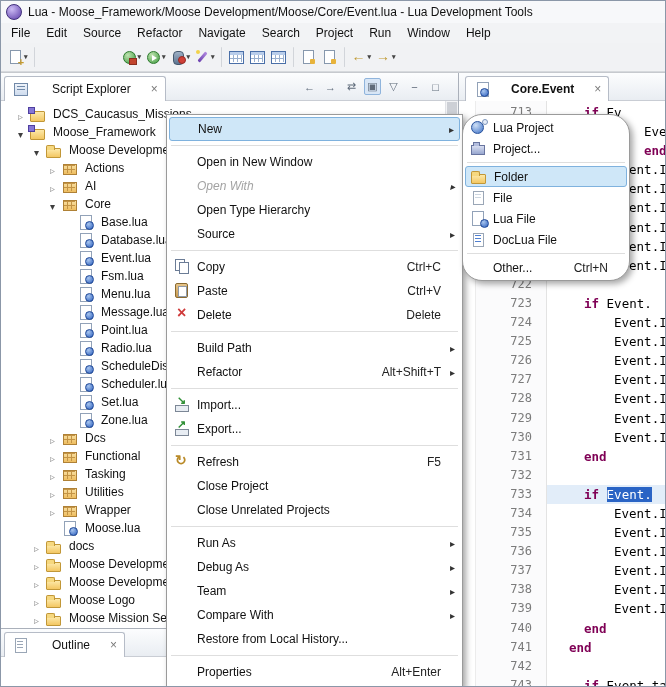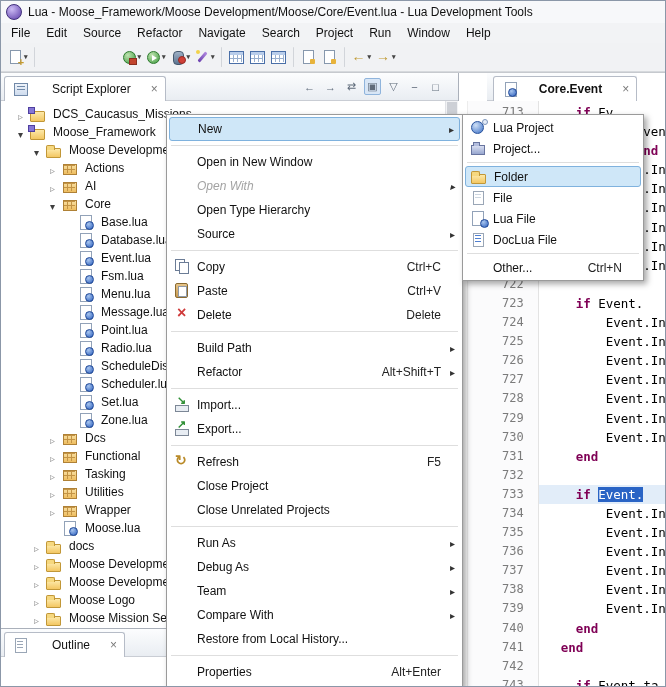--- a/index.html
+++ b/index.html
@@ -31,21 +31,21 @@
       background:repeating-linear-gradient(90deg,transparent 0 3px,#9ab0cf 3px 4px),repeating-linear-gradient(0deg,transparent 0 3px,#9ab0cf 3px 4px);}
   .ic-page .ig::before{content:"";position:absolute;left:3px;top:1px;width:9px;height:12px;background:#fff;border:1px solid #8798ad;}
   .ic-page .ig::after{content:"";position:absolute;right:1px;bottom:1px;width:5px;height:5px;background:#e8b33a;border-radius:1px;}
   .ic-back .ig::before{content:"←";position:absolute;left:1px;top:-1px;font-size:14px;font-weight:bold;color:#c09a33;}
   .ic-fwd .ig::before{content:"→";position:absolute;left:1px;top:-1px;font-size:14px;font-weight:bold;color:#c09a33;}
   
   .main{flex:1;display:flex;min-height:0;border-top:1px solid #c6c9ce;}
   .left{width:457px;flex:none;display:flex;flex-direction:column;border-right:1px solid #aab0ba;background:#fff;min-height:0;}
   .explorer{height:555px;flex:none;display:flex;flex-direction:column;border-bottom:1px solid #aab0ba;min-height:0;}
   .outlinev{flex:1;display:flex;flex-direction:column;min-height:0;}
-  .right{flex:1;display:flex;flex-direction:column;background:#fff;min-width:0;align-items:center;}
+  .right{flex:1;display:flex;flex-direction:column;background:#fff;min-width:0;}
   .vhead{height:27px;flex:none;background:linear-gradient(#fcfdfe,#e9edf2);border-bottom:1px solid #c9cdd4;display:flex;align-items:flex-end;padding-left:3px;position:relative;}
   .tab{height:24px;background:#fff;border:1px solid #b6bcc7;border-bottom:none;border-radius:3px 3px 0 0;display:flex;align-items:center;gap:18px;padding:0 7px;font-size:12px;margin-bottom:-1px;white-space:nowrap;}
   .etab{font-weight:bold;}
   .x{color:#7a7a7a;font-size:12px;margin-left:2px;font-weight:normal;}
   .vtools{position:absolute;right:14px;top:0;height:27px;display:flex;align-items:center;gap:4px;}
   .vhi{width:17px;height:17px;display:flex;align-items:center;justify-content:center;color:#5f6b7a;font-size:11px;box-sizing:border-box;}
   .vhi.pressed{background:#d8e6f6;border:1px solid #8fb4dc;border-radius:2px;}
   
   .treewrap{flex:1;position:relative;overflow:hidden;}
   .tree{padding-top:3px;font-size:12px;}
@@ -66,21 +66,21 @@
   .gutter{width:56px;flex:none;background:#fbfbfc;border-right:1px solid #e3e3e3;color:#7b7b7b;font-size:12px;text-align:right;padding:2px 14px 0 0;}
   .lnum{height:19.1px;line-height:19.1px;}
   .code{flex:1;padding-top:2px;min-width:0;}
   .cline{height:19.1px;line-height:19.1px;white-space:pre;color:#000;padding-left:7px;}
   .ind2{padding-left:22px}.ind4{padding-left:37px}.ind8{padding-left:67px}.ind12{padding-left:97px}
   .cur{background:#e2edf9;}
   .kw{color:#7f0055;font-weight:bold;}
   .stx{background:#2a64c5;color:#fff;}
   
   .ctx{position:absolute;left:165px;top:113px;width:297px;background:#fff;border:1px solid #9a9a9a;box-shadow:3px 3px 6px rgba(0,0,0,.35);padding:2px;font-size:12px;z-index:20;box-sizing:border-box;}
-  .ctx.sub{left:461px;top:113px;width:182px;z-index:21;}
+  .ctx.sub{left:461px;top:113px;width:168px;z-index:21;border-radius:20px;}
   .mi{height:24px;display:flex;align-items:center;position:relative;padding:0 3px;color:#111;box-sizing:border-box;}
   .sub .mi{height:21px;}
   .mi.hl{background:#cfe7f8;border:1px solid #7fb2de;border-radius:3px;}
   .mi.dis{color:#a3a3a3;font-style:italic;}
   .mi.dis::after{color:#a3a3a3;}
   .mi.has-sub::after{content:"▸";position:absolute;right:5px;top:50%;transform:translateY(-50%);font-size:10px;color:#333;}
   .mi.sep{height:9px;padding:0 2px;}
   .sub .mi.sep{height:7px;}
   .mi.sep::before{content:"";flex:1;height:1px;background:#dedede;}
   .mic{width:22px;height:18px;flex:none;position:relative;margin-right:3px;}

